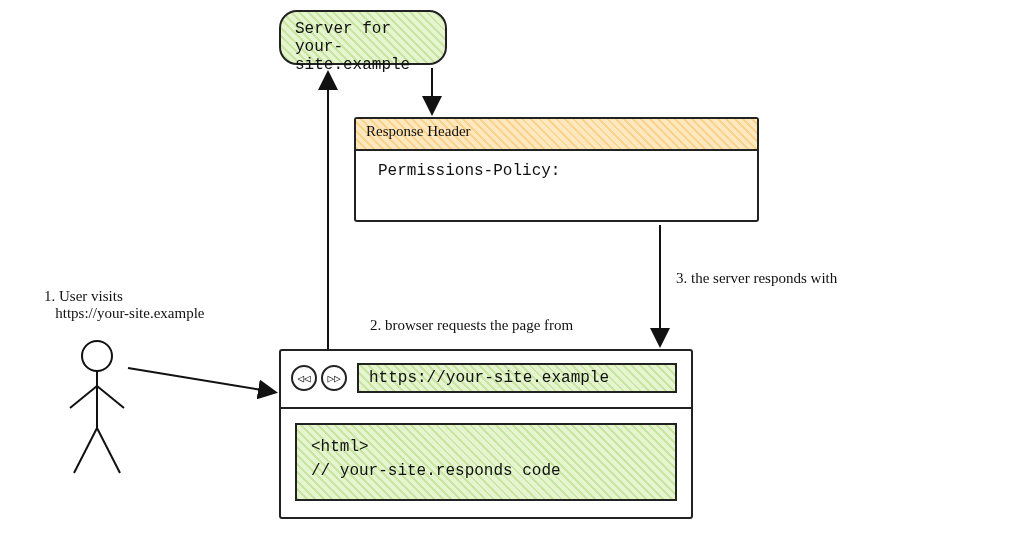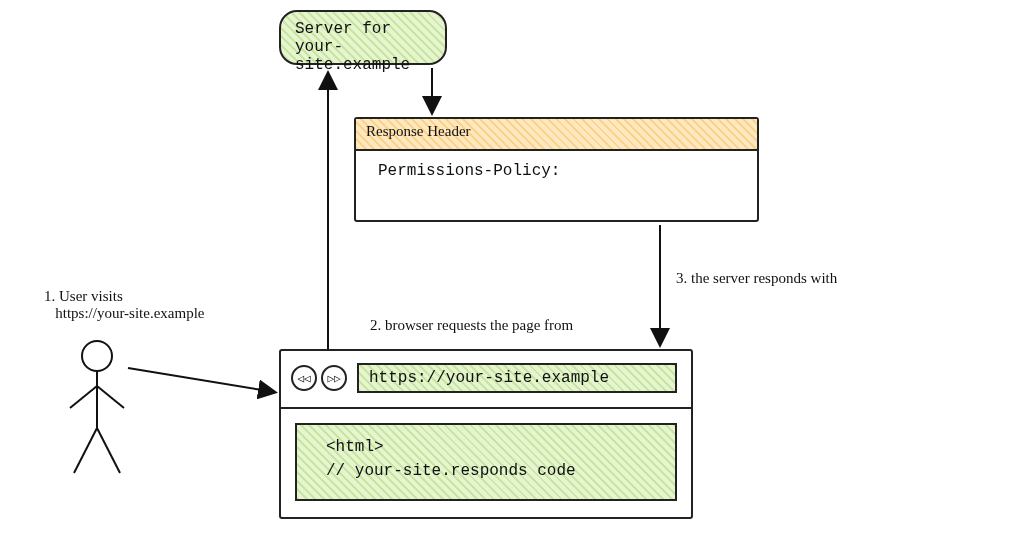--- a/index.html
+++ b/index.html
@@ -37,21 +37,21 @@
   .resp-head { height: 32px; border-bottom: 2px solid #222; padding: 4px 10px; font-family: "Comic Sans MS", cursive; font-size: 15px; }
   .resp-body { padding: 8px 22px; }
   .resp-body div { line-height: 1.6; }
 
   
   .browser { left: 279px; top: 349px; width: 414px; height: 170px; background: #fff; }
   .browser-top { position: absolute; left: 0; top: 0; right: 0; height: 58px; border-bottom: 2px solid #222; }
   .nav-btns { position: absolute; left: 10px; top: 14px; display: flex; gap: 4px; }
   .nav-btn { width: 26px; height: 26px; border: 2px solid #222; border-radius: 50%; display: flex; align-items: center; justify-content: center; font-family: monospace; font-size: 11px; line-height: 1; }
   .url-bar { position: absolute; left: 76px; top: 12px; right: 14px; height: 30px; border: 2px solid #222; padding: 4px 10px; }
-  .content-box { position: absolute; left: 14px; top: 72px; right: 14px; height: 78px; border: 2px solid #222; padding: 10px 29px; }
+  .content-box { position: absolute; left: 14px; top: 72px; right: 14px; height: 78px; border: 2px solid #222; padding: 10px 14px; }
   .content-box div { line-height: 1.5; }
 
   
   .stick { position: absolute; left: 62px; top: 338px; width: 70px; height: 140px; }
 
   
   .step1 { left: 44px; top: 270px; width: 215px; margin-top: 18px; }
   .step2 { left: 370px; top: 270px; width: 270px; margin-top: 47px; }
   .step3 { left: 676px; top: 270px; width: 280px; }
 

